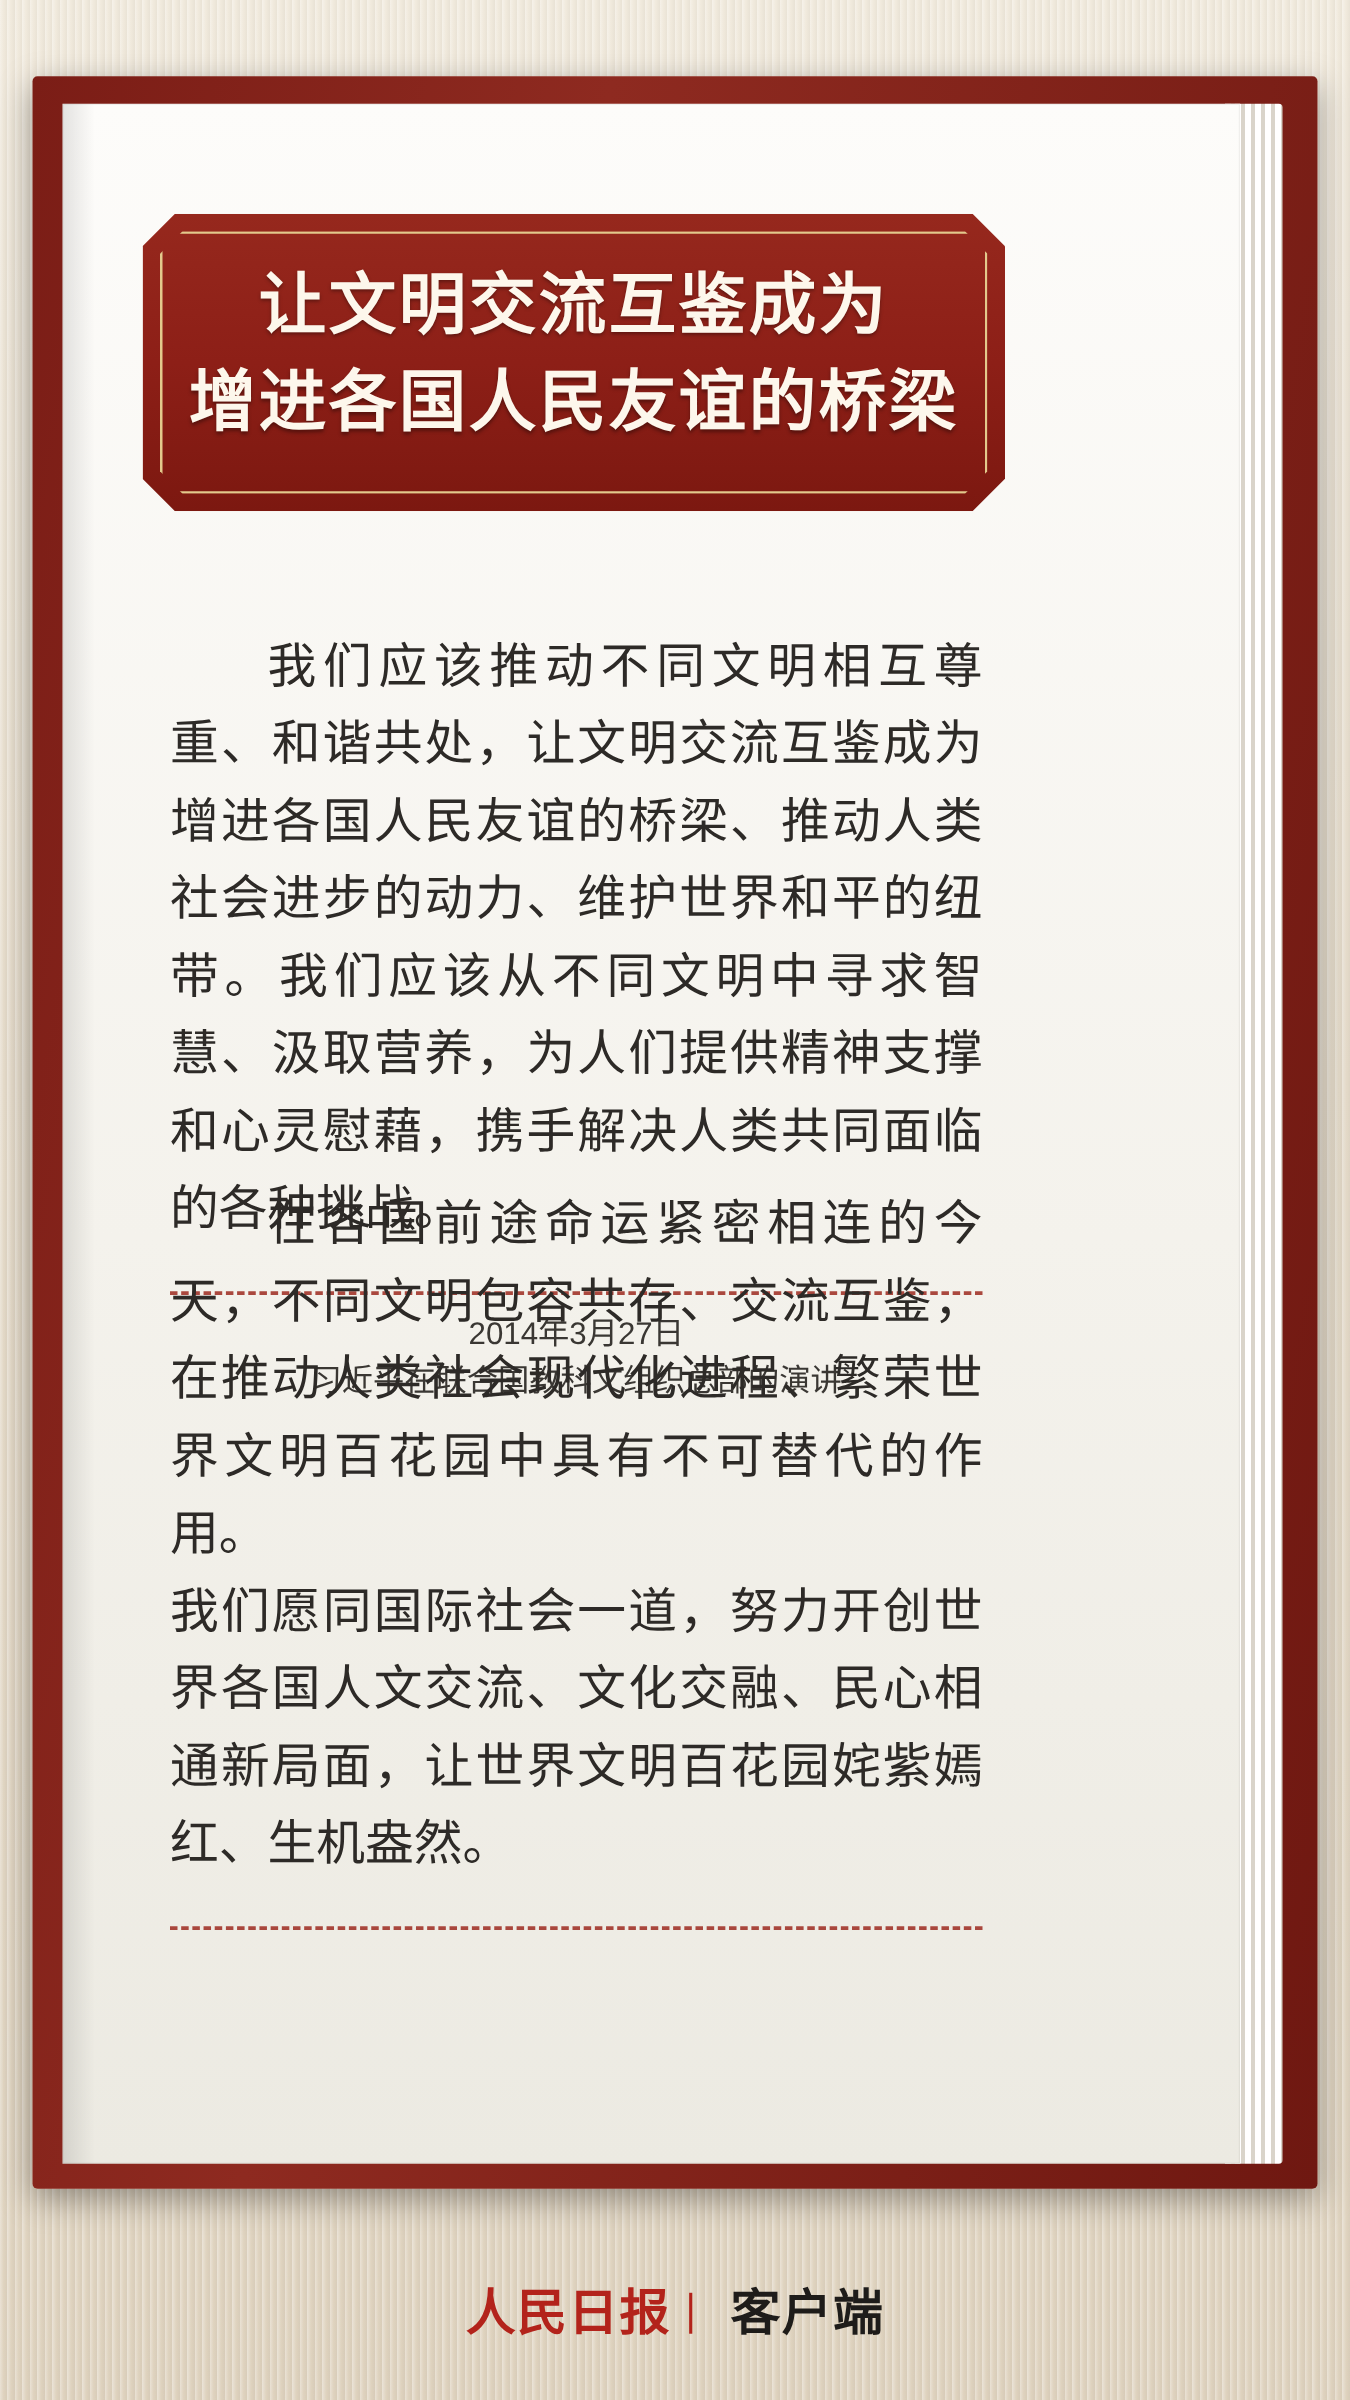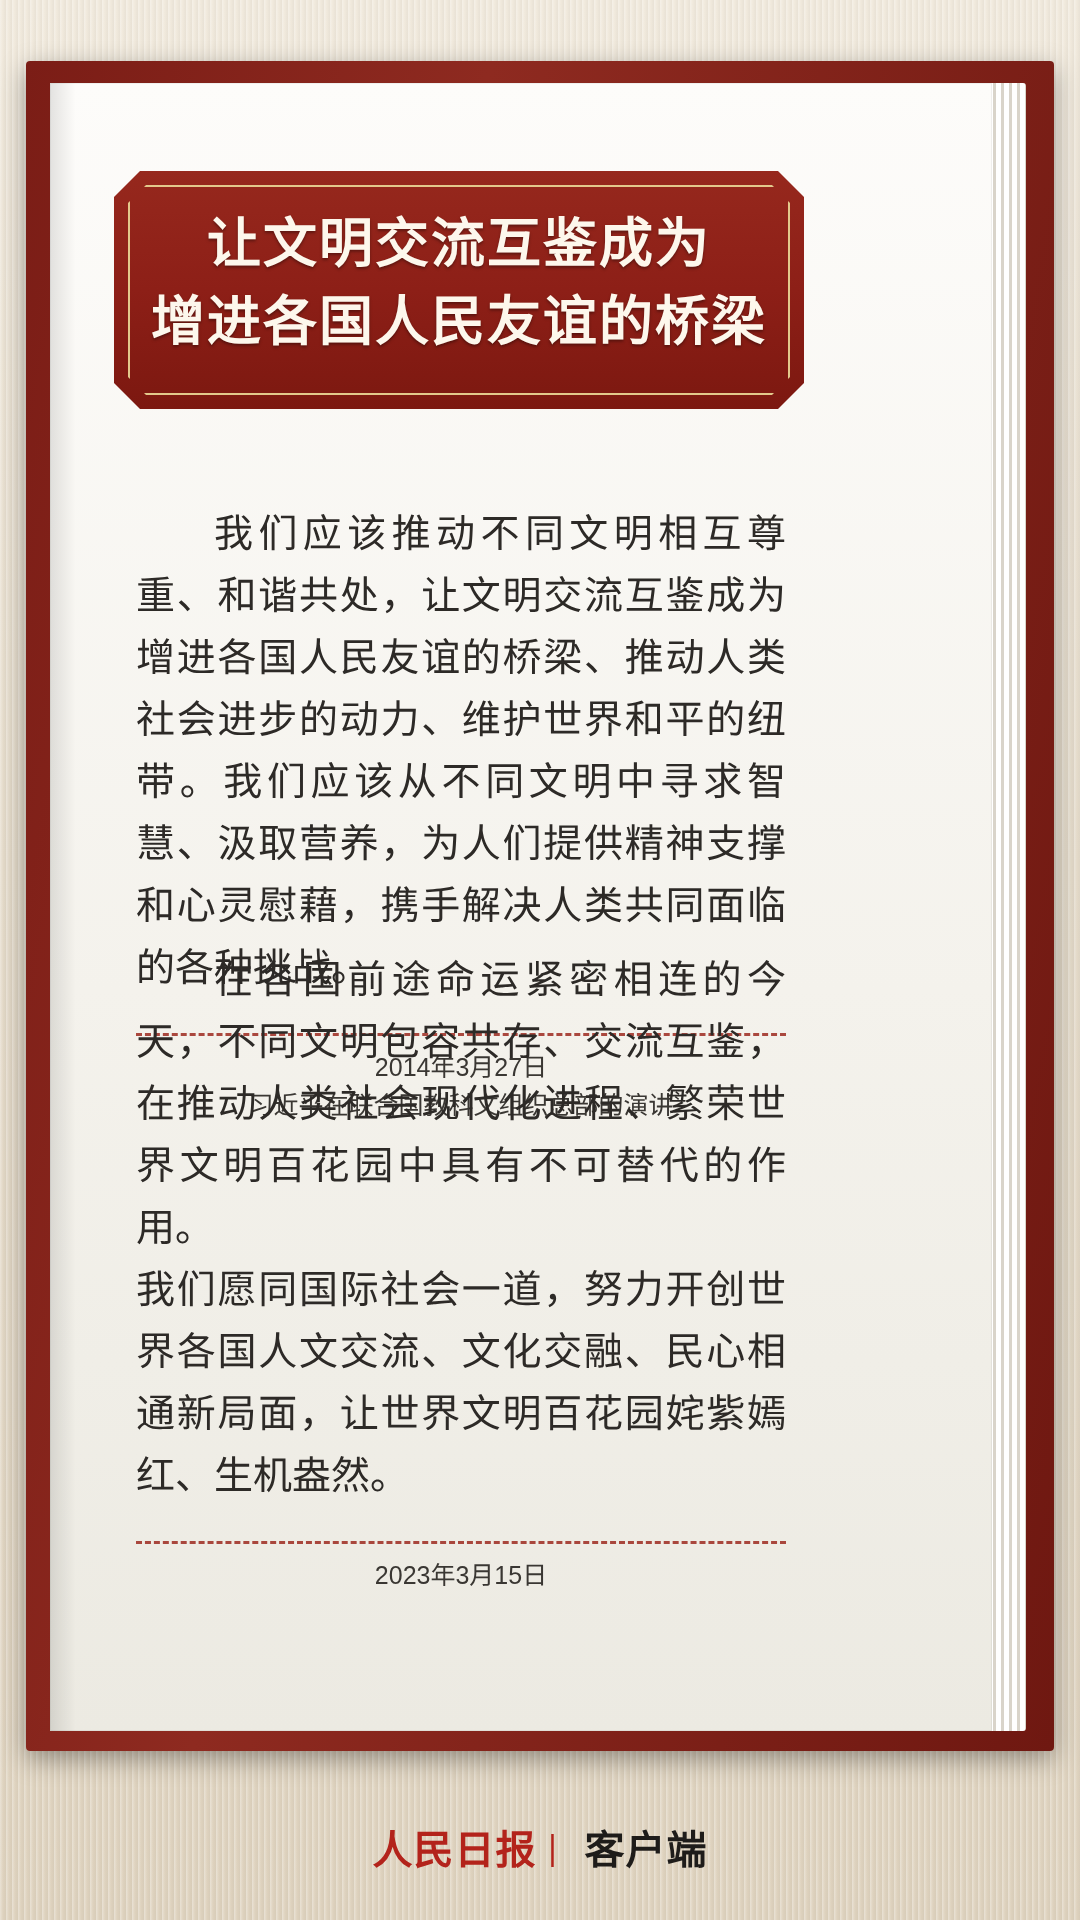--- a/index.html
+++ b/index.html
@@ -204,21 +204,20 @@
         </div>
       </div>
 
       <div class="quote-block" id="quote-1">
         <div class="quote-text">
           <p style="white-space: pre-line;">在各国前途命运紧密相连的今天，不同文明包容共存、交流互鉴，在推动人类社会现代化进程、繁荣世界文明百花园中具有不可替代的作用。
 我们愿同国际社会一道，努力开创世界各国人文交流、文化交融、民心相通新局面，让世界文明百花园姹紫嫣红、生机盎然。</p>
         </div>
         <div class="divider"></div>
         <div class="source">
-          <div>2023年3月15日</div>
         </div>
       </div>
 
     </div>
   </div>
 
   <div class="footer">
     <span class="brand">人民日报</span>
     <span class="sep">|</span>
     <span class="app">客户端</span>

